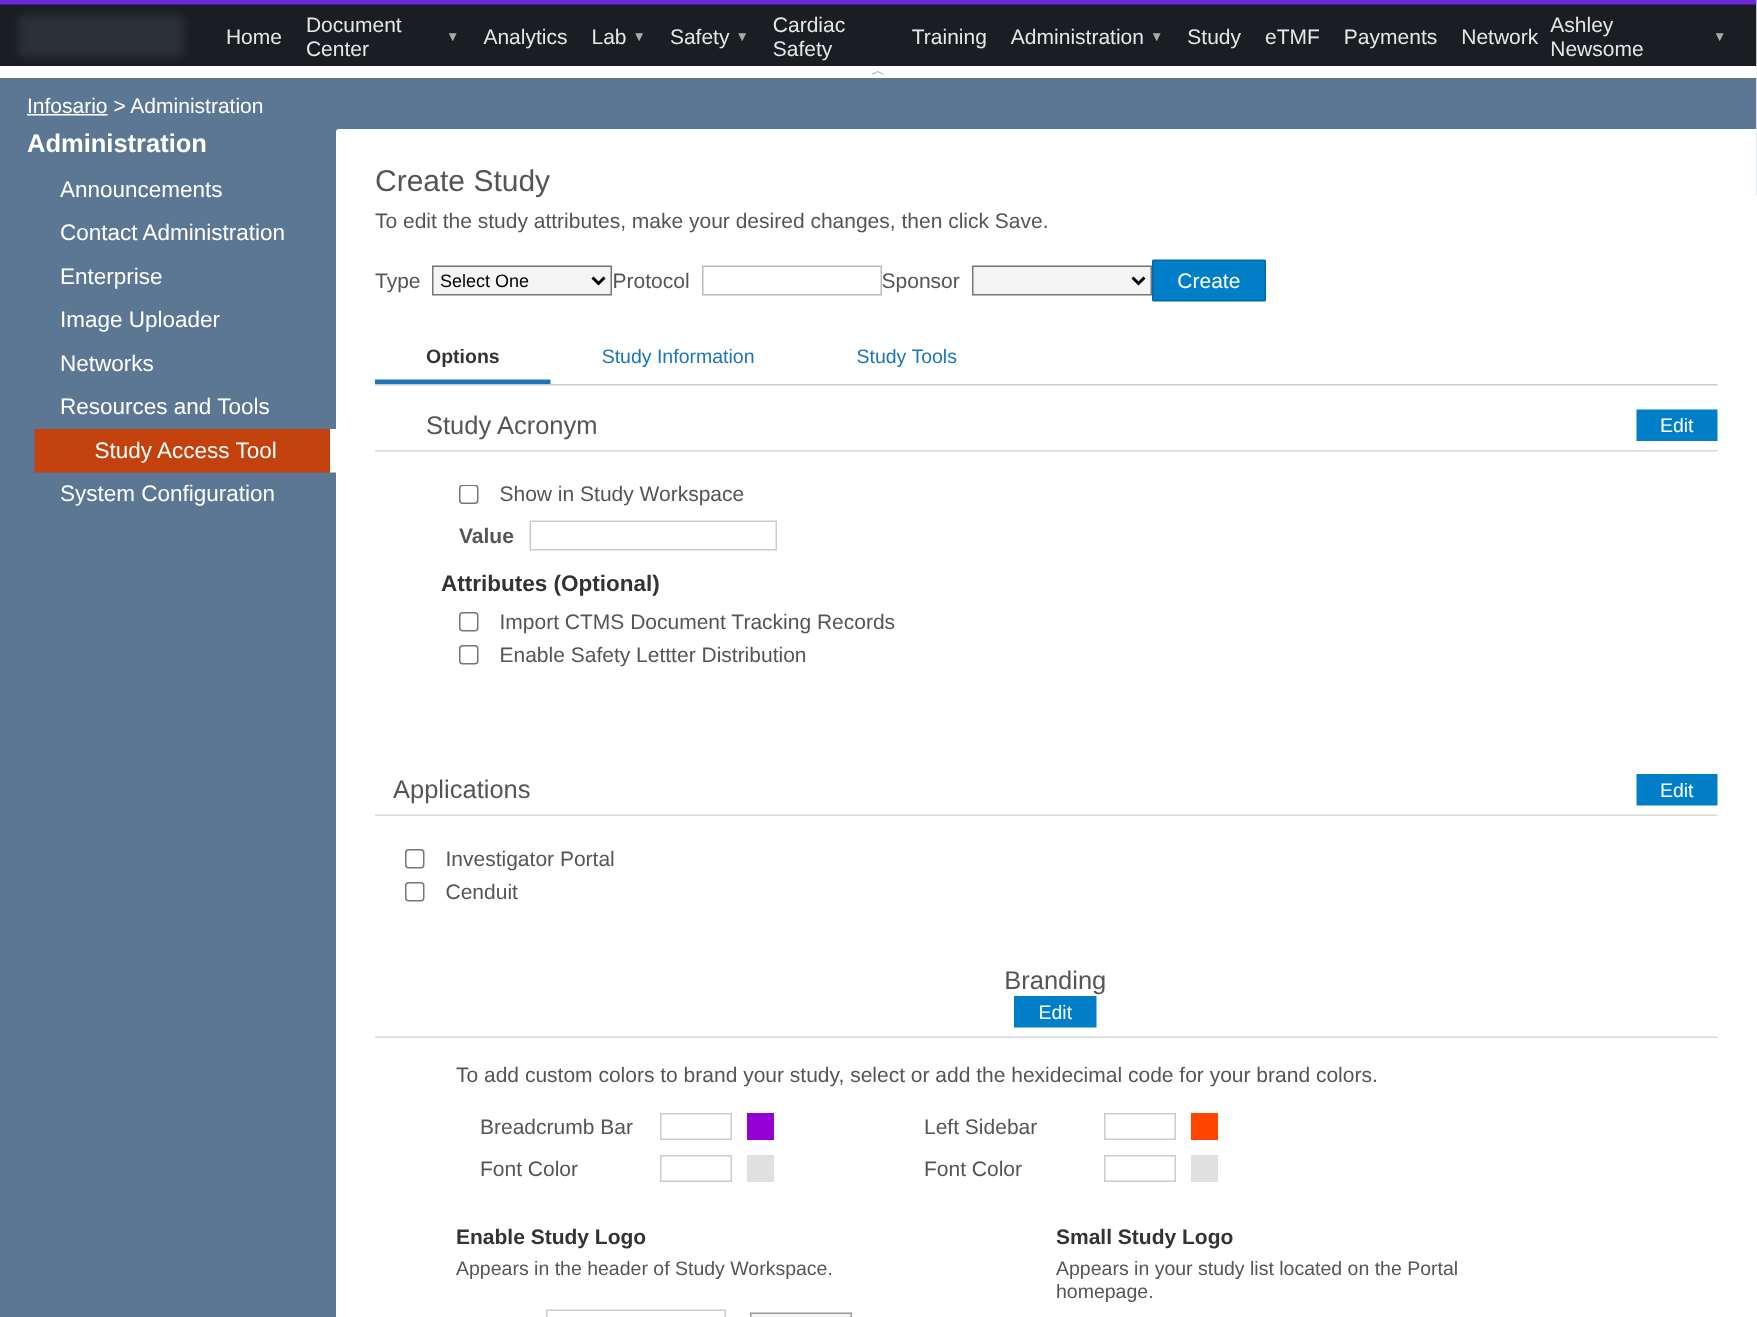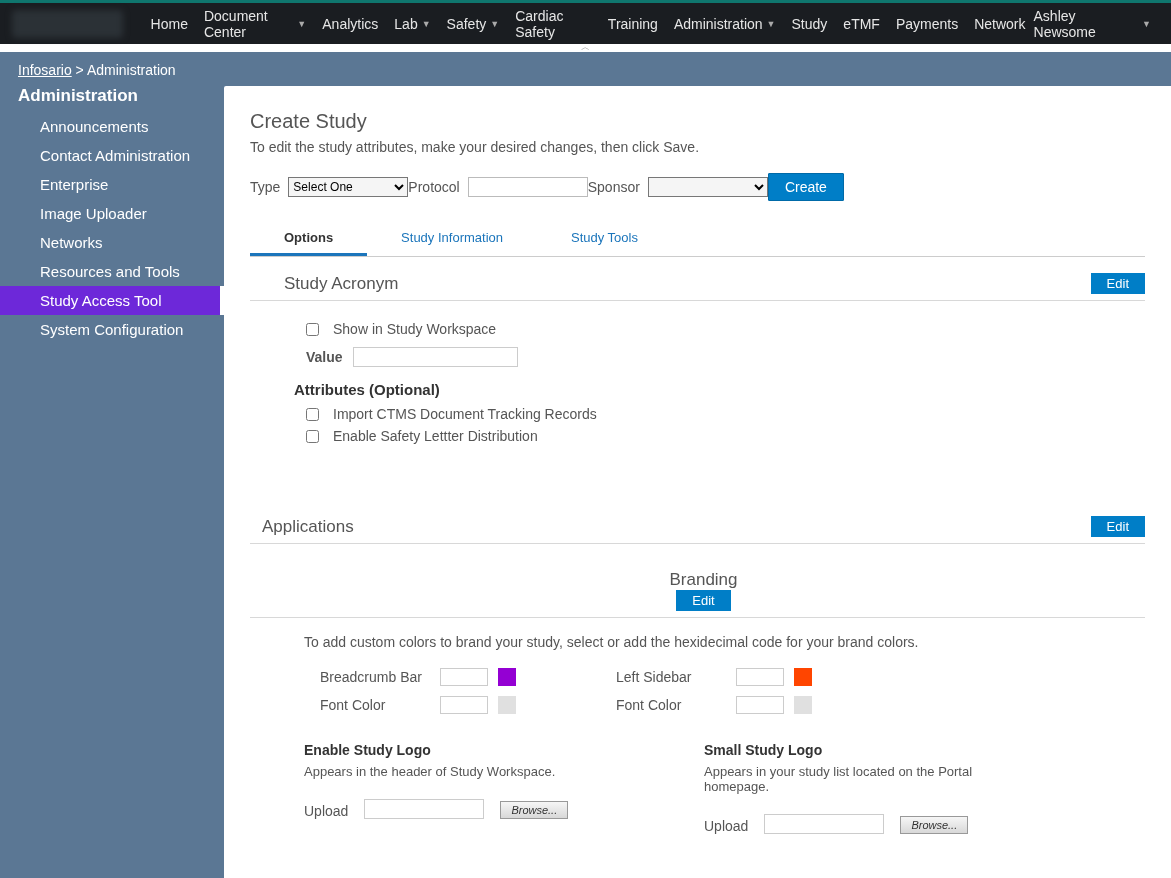--- a/index.html
+++ b/index.html
@@ -1,34 +1,34 @@
 <!DOCTYPE html>
 <html><head>
 <meta charset="utf-8">
 <style>
 * { box-sizing: border-box; margin: 0; padding: 0; }
 body { font-family: Arial, Helvetica, sans-serif; font-size: 13px; color: #333; background: #fff; }
-.topbar { background: #1a1d21; color: #e6e6e6; height: 44px; display: flex; align-items: center; padding: 0 12px; justify-content: space-between; border-top: 3px solid #0f766e;}
+.topbar { background: #1a1d21; color: #e6e6e6; height: 44px; display: flex; align-items: center; padding: 0 12px; justify-content: space-between; border-top: 3px solid #6d28d9;}
 .topbar .left { display:flex; align-items:center; }
 .topbar .logo { width:115px; height:28px; background:#2b3136; filter: blur(3px); border-radius:4px; margin-right:20px; }
 .topbar .nav { display:flex; gap:0; }
 .topbar .nav a { color:#e6e6e6; text-decoration:none; padding:0 8px; height:44px; display:flex; align-items:center; font-size:14px; }
 .topbar .nav a .caret { margin-left:4px; font-size:9px; color:#aaa; }
 .topbar .user { color:#e6e6e6; font-size:14px; display:flex; align-items:center; gap:5px; padding-right: 8px;}
 .topbar .user .caret{font-size:9px;color:#aaa;}
 .expand-chevron { text-align:center; background:#fff; color:#999; font-size:9px; line-height:6px; height:8px;}
 .subhead { background:#5b7794; color:#fff; padding: 10px 18px 52px; }
 .breadcrumb { color:#fff; font-size:14px; }
 .breadcrumb a { color:#fff; text-decoration:underline; }
 .layout { display:flex; }
 .sidebar { width:224px; background:#5b7794; color:#fff; min-height: calc(100vh - 52px); margin-top:-44px; padding-top:0; }
 .sidebar h2 { font-size:17px; font-weight:bold; padding: 0 18px 6px; }
 .sidebar ul { list-style:none; }
 .sidebar li { padding: 6px 18px 6px 40px; font-size:15px; cursor:pointer; position:relative; }
-.sidebar li.active { background:#6d28d9; }
+.sidebar li.active { background:#c2410c;margin-left:23px; }
 .sidebar li.active::after { content:""; position:absolute; right:0; top:0; bottom:0; width:4px; background:#fff; }
 .main { flex:1; background:#fff; padding: 24px 26px 30px 26px; margin-top:-44px; border-top-left-radius:2px; }
 .page-title { font-size:20px; color:#555; margin-bottom:6px; }
 .page-desc { color:#555; font-size:14px; margin-bottom:18px; }
 .form-row { display:flex; align-items:center; margin-bottom:21px; }
 .form-row .group { display:flex; align-items:center; gap:8px; }
 .form-row label { color:#555; font-size:14px; }
 .form-row select { width:120px; height:20px; font-size:12px; border:1px solid #777; background:#f5f5f5;}
 .form-row input[type=text]{ width:120px; height:20px; border:1px solid #bbb; padding:0 4px; font-size:12px; }
 .btn-primary { background:#007ec7; color:#fff; border:1px solid #006aa8; padding:5px 16px; font-size:14px; cursor:pointer; border-radius:1px;}
@@ -164,20 +164,30 @@
           <span>Enable Safety Lettter Distribution</span>
         </div>
       </div>
     </div>
 
     <div class="section" style="margin-top:50px;">
       <div class="section-head" style="padding-left:12px;justify-content:space-between;">
         <h3>Applications</h3>
         <button class="btn-edit">Edit</button>
       </div>
+      <div class="section-body apps" id="apps-list" style="padding-left:20px;">
+          <div class="chk-row">
+            <input type="checkbox" style="">
+            <span>Investigator Portal</span>
+          </div>
+          <div class="chk-row">
+            <input type="checkbox" style="">
+            <span>Cenduit</span>
+          </div>
+        </div>
     </div>
 
     <div class="section" style="margin-top:20px;">
       <div class="section-head" style="padding-left:12px;flex-direction:column;">
         <h3>Branding</h3>
         <button class="btn-edit">Edit</button>
       </div>
       <div class="branding-desc">To add custom colors to brand your study, select or add the hexidecimal code for your brand colors.</div>
       <div class="brand-grid">
         <div class="brand-col">

